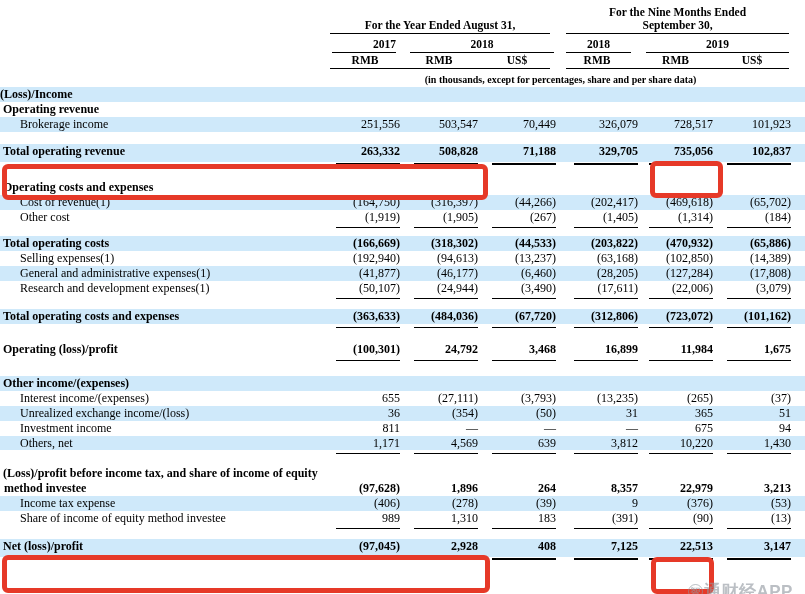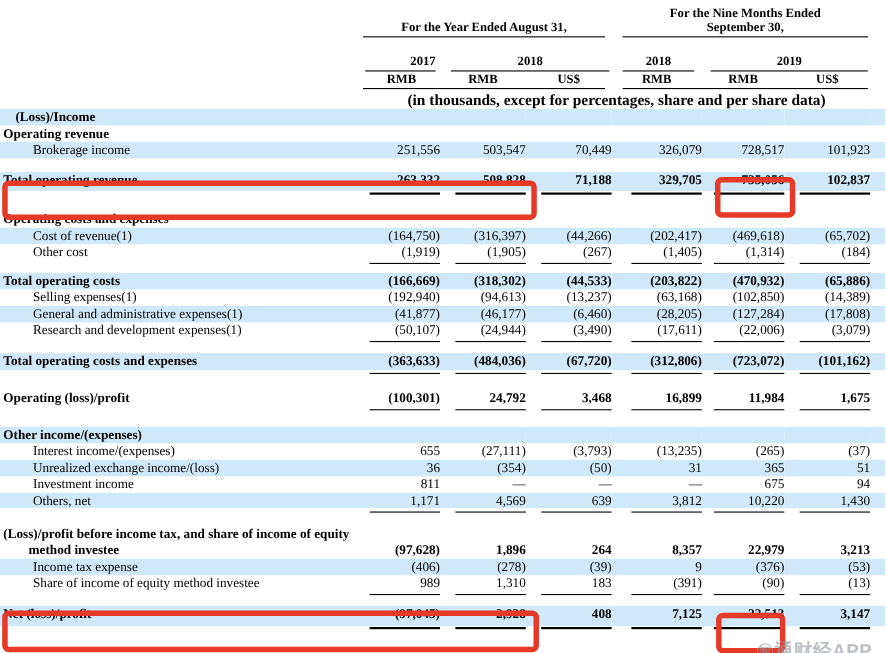--- a/index.html
+++ b/index.html
@@ -13,40 +13,40 @@
   
   tr.h1 td { height:34px; vertical-align:bottom; }
   .ghead { font-weight:bold; font-size:11.5px; line-height:13px; text-align:center;
            border-bottom:1.5px solid #000; padding-bottom:1px; }
   .g1 { margin:0 6px 0 0; }
   .g2 { margin:0 2px 0 10px; }
   tr.h2 td { height:17px; vertical-align:bottom; }
   .yr { font-weight:bold; font-size:11.5px; line-height:13px; text-align:center;
         border-bottom:1.5px solid #000; padding-bottom:1px; }
   .y1 { margin:0 4px 0 2px;text-align:right; } .y2 { margin:0 2px 0 10px; }
-  .y3 { margin:0 7px 0 10px; } .y4 { margin:16px 2px 0 8px; }
+  .y3 { margin:0 7px 0 10px; } .y4 { margin:4px 2px 0 8px; }
   tr.h3 td { height:15px; }
   .cur { text-align:center; font-weight:bold; font-size:11.5px; }
   tr.h3b td { height:4px; }
   .rl { border-top:1.5px solid #000; height:1px; }
   .r1 { margin:0 6px 0 0; } .r2 { margin:0 2px 0 10px; }
   tr.h4 td { height:14px; }
-  .note { text-align:center; font-weight:bold; font-size:14px; }
+  .note { text-align:center; font-weight:bold; font-size:10px; }
   
   tr.rr td { height:15px; }
   tr.ru td { height:18px; }
   tr.tm td { height:20px; }
   tr.tu td { height:26px; padding-top:2px; }
   tr.b td  { background:#cfe9fa; }
   tr.b.ru td { background:linear-gradient(#cfe9fa calc(100% - 4px), #fff calc(100% - 4px)); }
   tr.b.tm td { background:linear-gradient(#cfe9fa calc(100% - 5px), #fff calc(100% - 5px)); }
   tr.b.tu td { background:linear-gradient(#fff 2px, #cfe9fa 2px calc(100% - 6px), #fff calc(100% - 6px)); }
   td.lab { text-align:left; }
   td.num { text-align:right; }
-  .i0 { padding-left:3px; } .i1 { padding-left:14px; } .i2 { padding-left:30px; } .i3 { padding-left:26px; }
+  .i0 { padding-left:3px; } .i1 { padding-left:0; } .i2 { padding-left:20px; } .i3 { padding-left:4px; }
   .bo { font-weight:bold; }
   .val { display:inline-block; min-width:64px; text-align:right; }
   .vu  { border-bottom:1.5px solid #000; padding-bottom:2px; }
   tr.tm .vu { padding-bottom:3px; }
   tr.tu .vu { padding-bottom:4px; border-bottom-width:2px; }
   
   .redbox { position:absolute; border:5px solid #e63928; border-radius:6px; z-index:5; }
   .rb1 { left:2px;   top:164px; width:486px; height:36px; }
   .rb2 { left:650px; top:161px; width:73px;  height:37px; }
   .rb3 { left:2px;   top:555px; width:488px; height:38px; }

